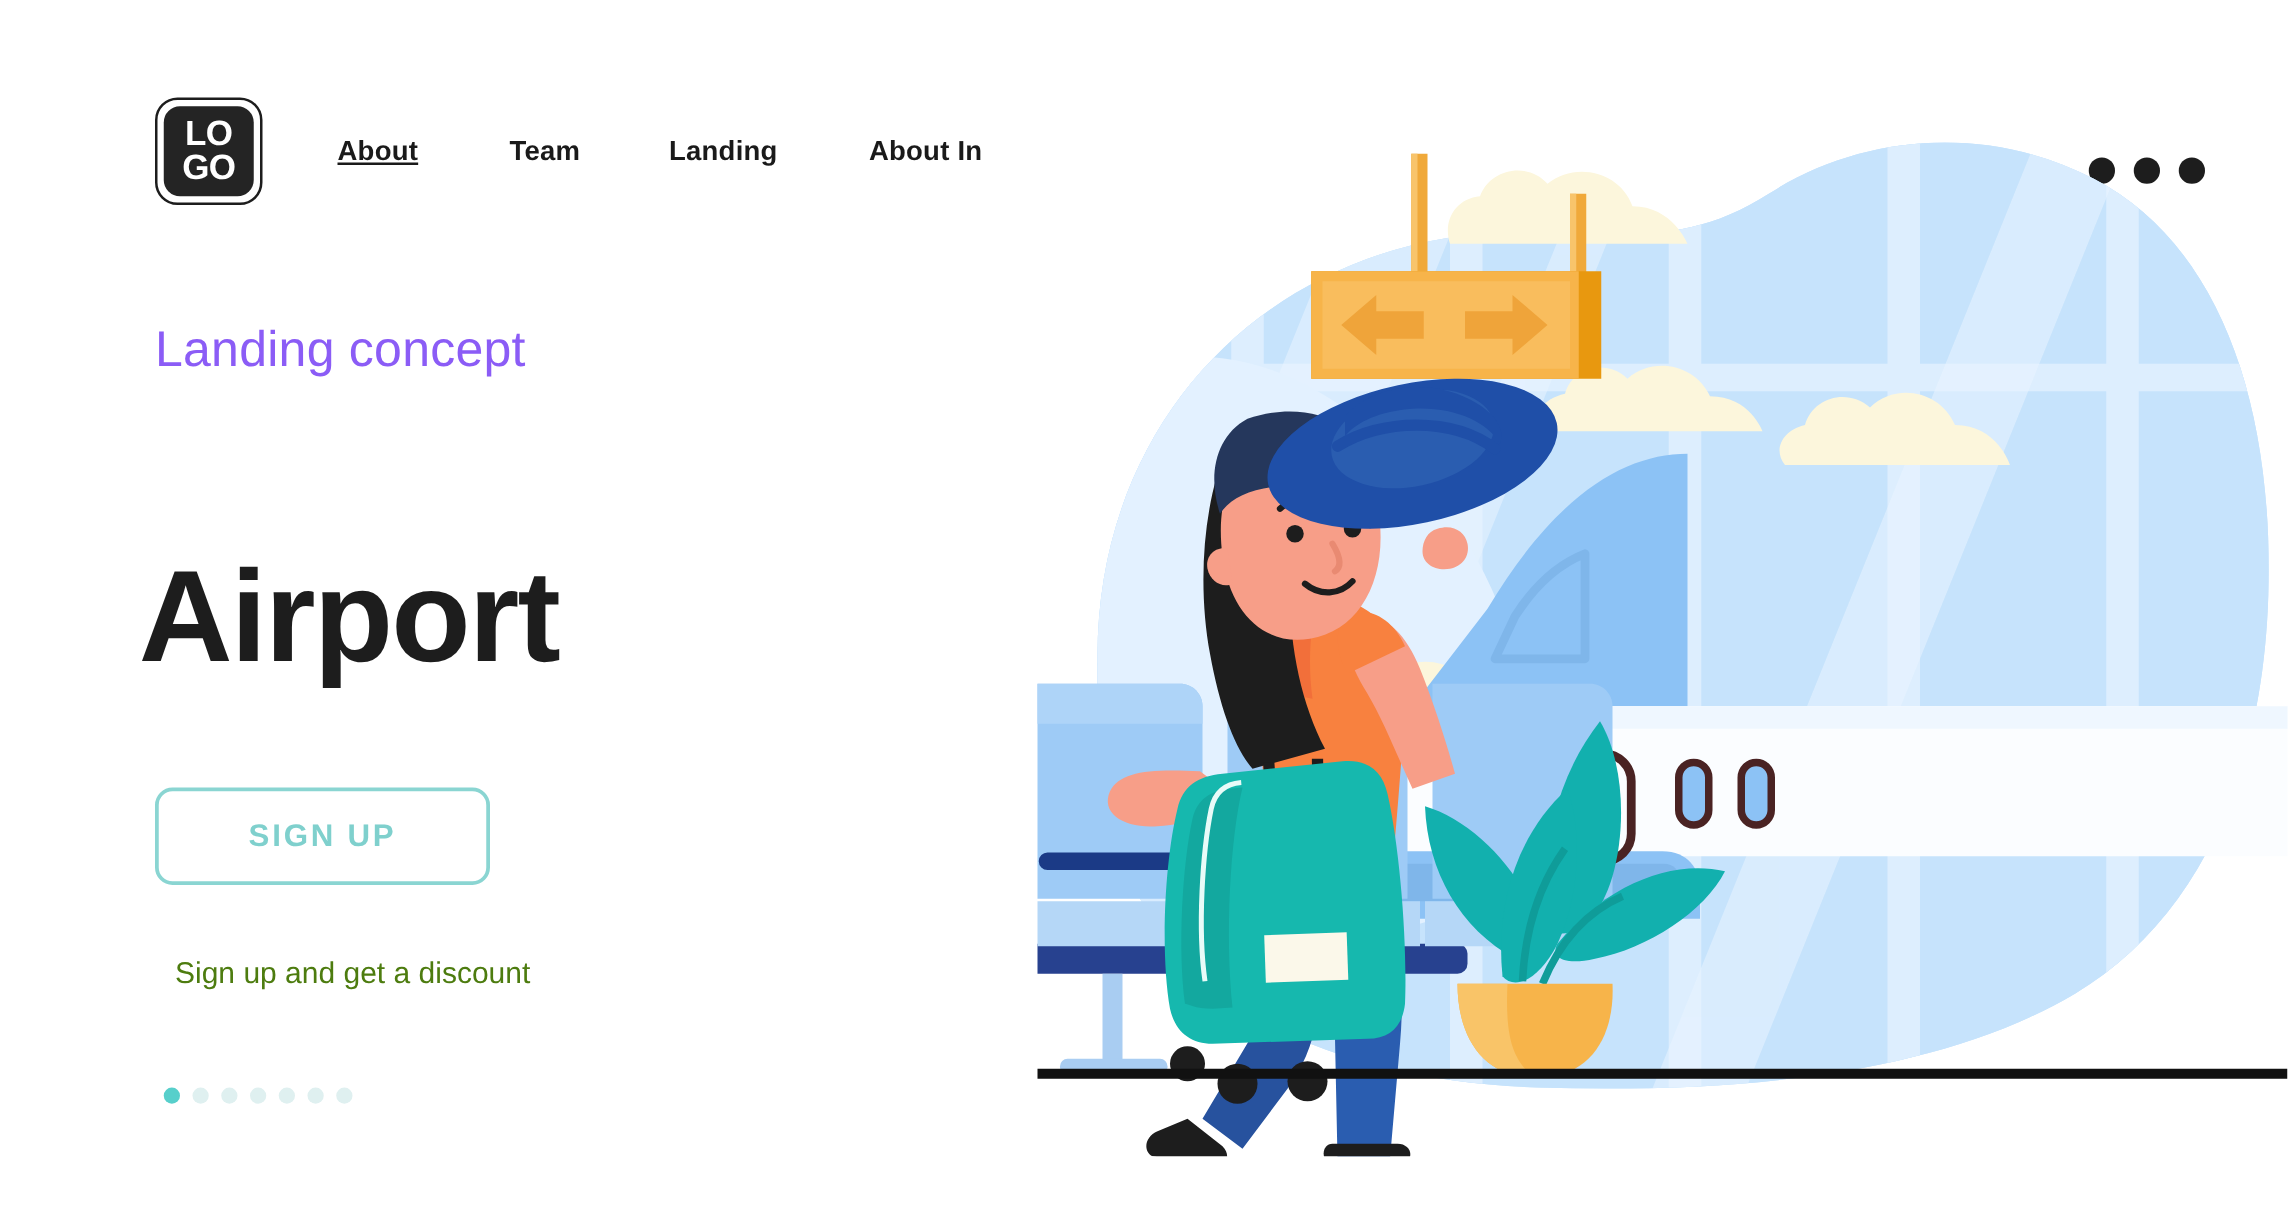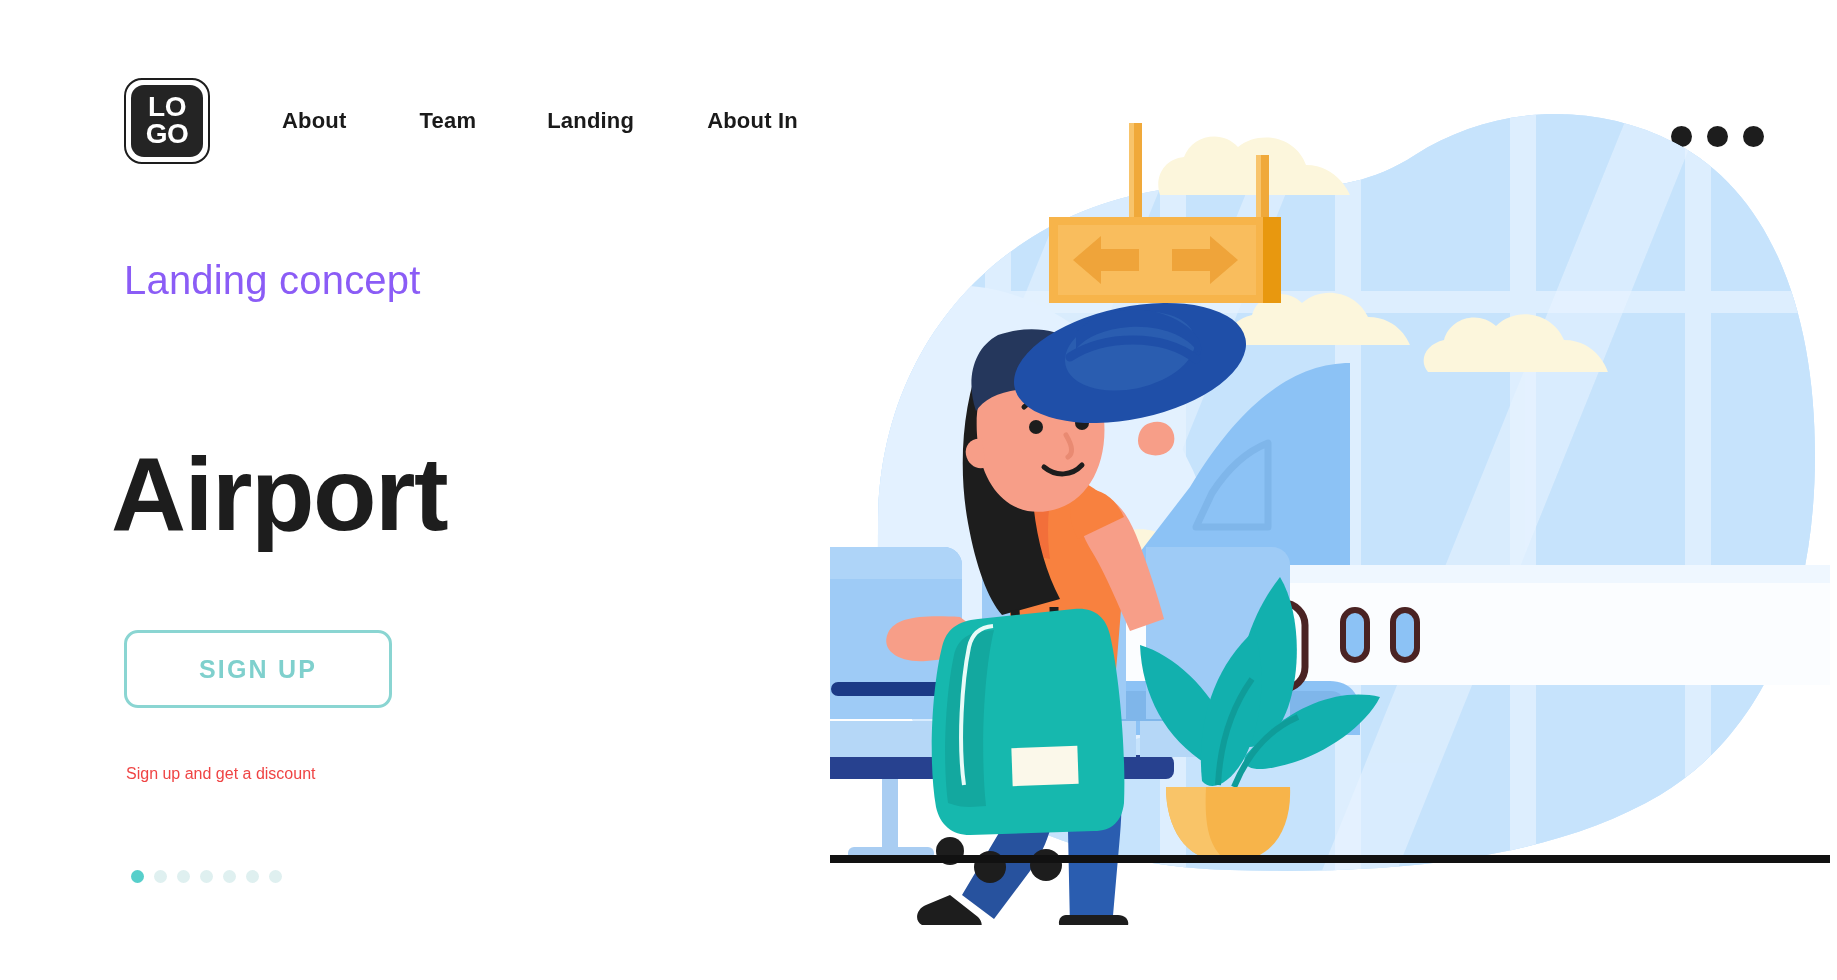--- a/index.html
+++ b/index.html
@@ -62,21 +62,21 @@
     margin-left: 60px;
   }
   .nav-link {
     font-size: 22px;
     font-weight: 700;
     color: #1a1a1a;
     letter-spacing: 0.2px;
     text-decoration: none;
     white-space: nowrap;
   }
-  .nav-link.l0 { margin-left: 12px; }
+  .nav-link.l0 { margin-left: 0; text-decoration: underline; }
   .nav-link.l1 { margin-left: 73px; }
   .nav-link.l2 { margin-left: 71px; }
   .nav-link.l3 { margin-left: 73px; }
 
   .menu-dots {
     position: absolute;
     top: 126px;
     left: 1671px;
     display: flex;
     gap: 15px;
@@ -122,24 +122,24 @@
     color: #7fd0cd;
     font-size: 25px;
     font-weight: 700;
     letter-spacing: 2.2px;
     cursor: pointer;
     font-family: Liberation Sans, sans-serif;
     box-sizing: border-box;
   }
   .subtext {
     position: absolute;
-    left: 126px;
+    left: 140px;
     top: 765px;
-    font-size: 16px;
-    color: #ef4444;
+    font-size: 24px;
+    color: #4d7c0f;
     white-space: nowrap;
   }
   .dots {
     position: absolute;
     left: 131px;
     top: 870px;
     display: flex;
     align-items: center;
     gap: 10px;
   }

